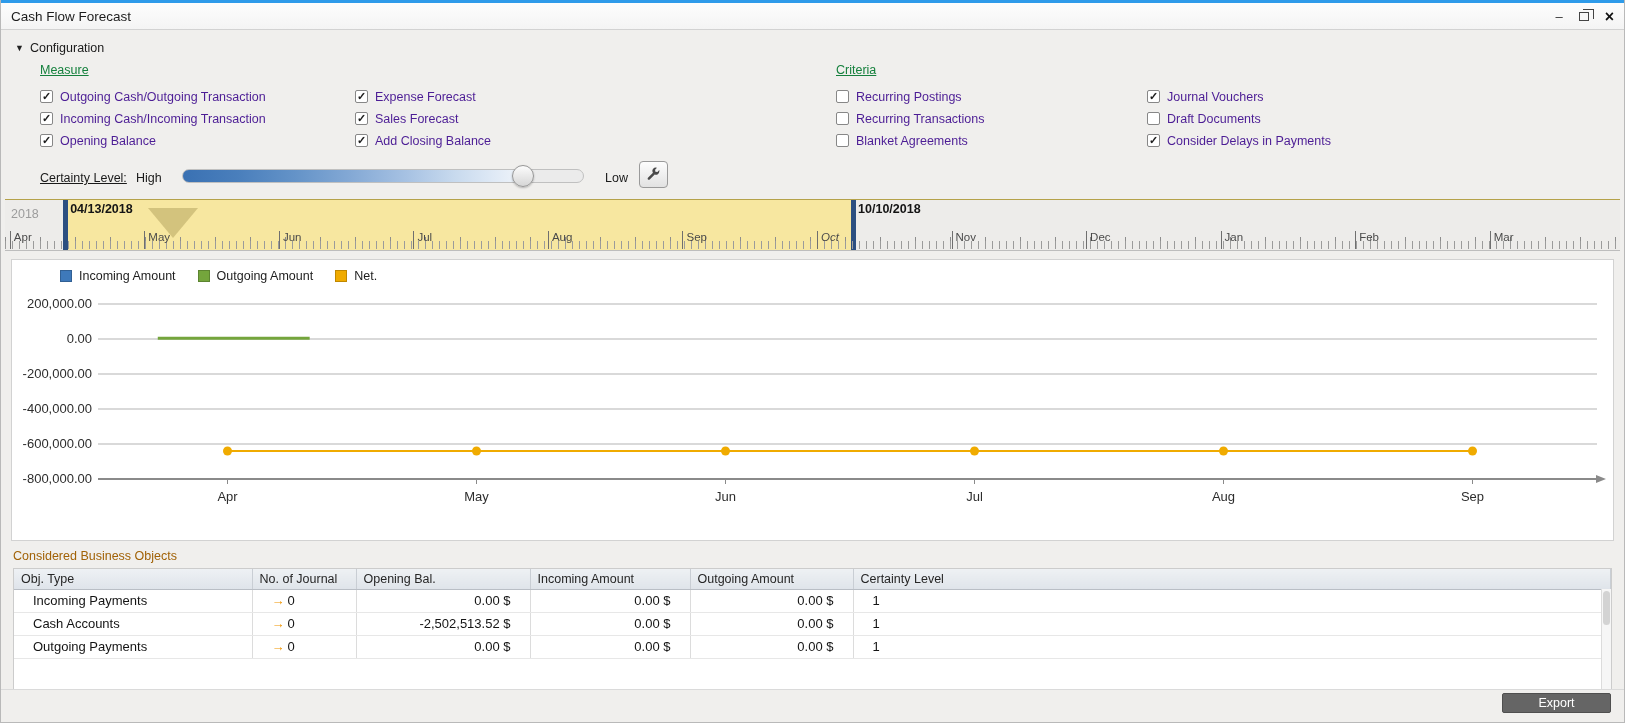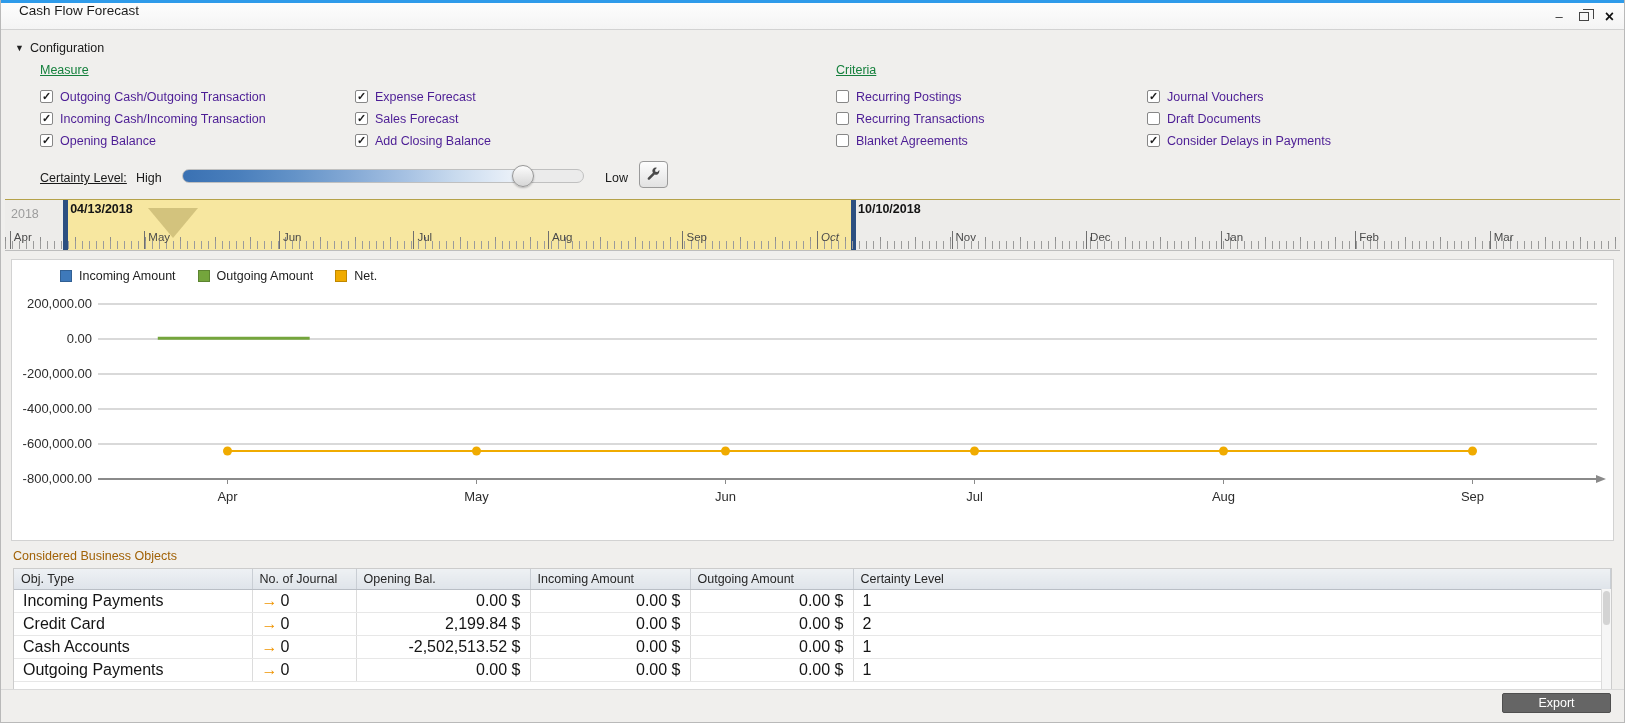--- a/index.html
+++ b/index.html
@@ -10,21 +10,21 @@
     color:#1a1a1a;
     background:#f0efed;
     position:relative;
     border-left:1px solid #b9b9b9; border-right:1px solid #b9b9b9; border-bottom:1px solid #b9b9b9;
   }
 
   
   #title-bar {
     height:30px; background:linear-gradient(#fdfdfd,#f4f4f4);
     border-top:3px solid #2e9bea; border-bottom:1px solid #d2d2d2;
-    position:relative; display:flex; padding-left:18px;
+    position:relative; display:flex; align-items:center; padding-left:10px;
   }
   #title-bar .title { font-size:13.5px; color:#1c1c1c; }
   .win-controls { position:absolute; right:10px; top:0; height:27px; display:flex; align-items:center; gap:16px; }
   .win-btn { color:#333; cursor:default; font-size:13px; line-height:1; display:flex; align-items:flex-end; }
   .win-btn.close { font-size:16px; font-weight:bold; color:#111; align-items:center; }
   .restore-glyph { width:10px; height:9px; border:1px solid #444; background:#f8f8f8; position:relative; }
   .restore-glyph::before { content:""; position:absolute; top:-4px; left:3px; width:10px; height:9px; border:1px solid #444; border-bottom:none; border-left:none; }
 
   
   #cfg { position:relative; height:169px; }
@@ -98,21 +98,21 @@
   #biz-title { margin:8px 0 5px 12px; color:#a16207; }
   #table-wrap { position:relative; margin:0 12px; height:125px; overflow:hidden; background:#fff; border:1px solid #cccccc; border-bottom:none; }
   table.biz { width:100%; border-collapse:collapse; table-layout:fixed; }
   table.biz th {
     height:20px; background:linear-gradient(#eef1f4,#dfe4ea);
     border-right:1px solid #c9ced4; border-bottom:1px solid #b9bec5;
     font-weight:normal; color:#262626; text-align:left; padding:2px 7px; font-size:12.5px;
   }
   table.biz td {
     height:23px; border-right:1px solid #dcdcdc; border-bottom:1px solid #e7e7e7;
-    padding:2px 9px; color:#141414; font-size:16px; background:#fff; white-space:nowrap; overflow:hidden;
+    padding:2px 19px; color:#141414; font-size:13px; background:#fff; white-space:nowrap; overflow:hidden;
   }
   .t-right { text-align:right; }
   .link-arrow { color:#ef9400; font-weight:bold; margin-right:3px; }
   #table-scrollbar {
     position:absolute; right:0; top:20px; bottom:0; width:10px;
     background:#f6f6f6; border-left:1px solid #dcdcdc;
   }
   #table-scroll-thumb { position:absolute; left:1px; right:1px; top:2px; height:34px; background:#d3d3d3; border-radius:4px; }
 
   
@@ -320,28 +320,20 @@
     <tbody>
       <tr>
         <td>Incoming Payments</td>
         <td><span class="link-arrow">→</span><span>0</span></td>
         <td class="t-right">0.00 $</td>
         <td class="t-right">0.00 $</td>
         <td class="t-right">0.00 $</td>
         <td>1</td>
       </tr>
       <tr>
-        <td>Credit Card</td>
-        <td><span class="link-arrow">→</span><span>0</span></td>
-        <td class="t-right">2,199.84 $</td>
-        <td class="t-right">0.00 $</td>
-        <td class="t-right">0.00 $</td>
-        <td>2</td>
-      </tr>
-      <tr>
         <td>Cash Accounts</td>
         <td><span class="link-arrow">→</span><span>0</span></td>
         <td class="t-right">-2,502,513.52 $</td>
         <td class="t-right">0.00 $</td>
         <td class="t-right">0.00 $</td>
         <td>1</td>
       </tr>
       <tr>
         <td>Outgoing Payments</td>
         <td><span class="link-arrow">→</span><span>0</span></td>

